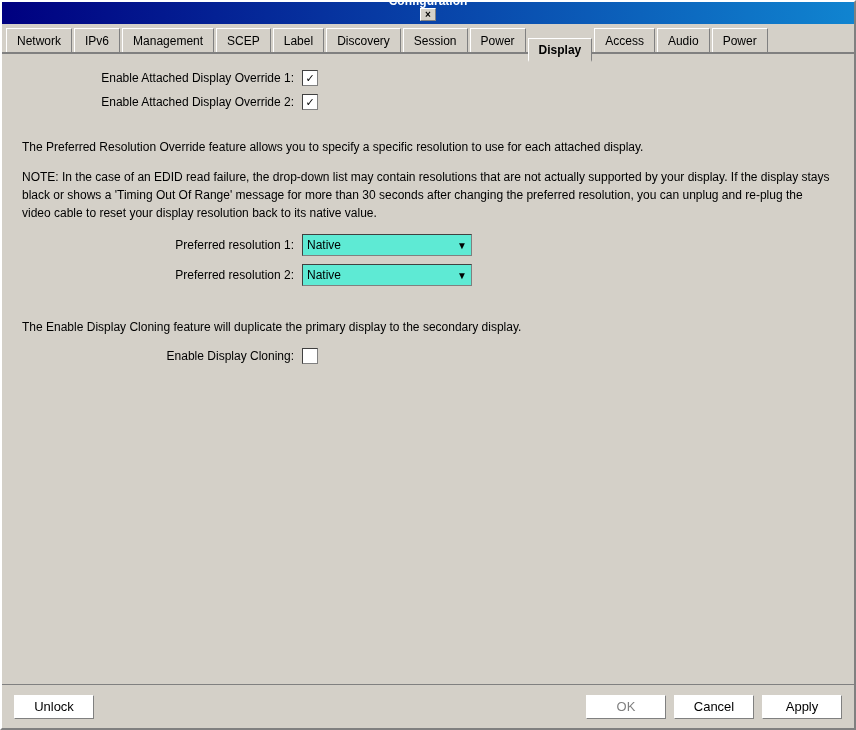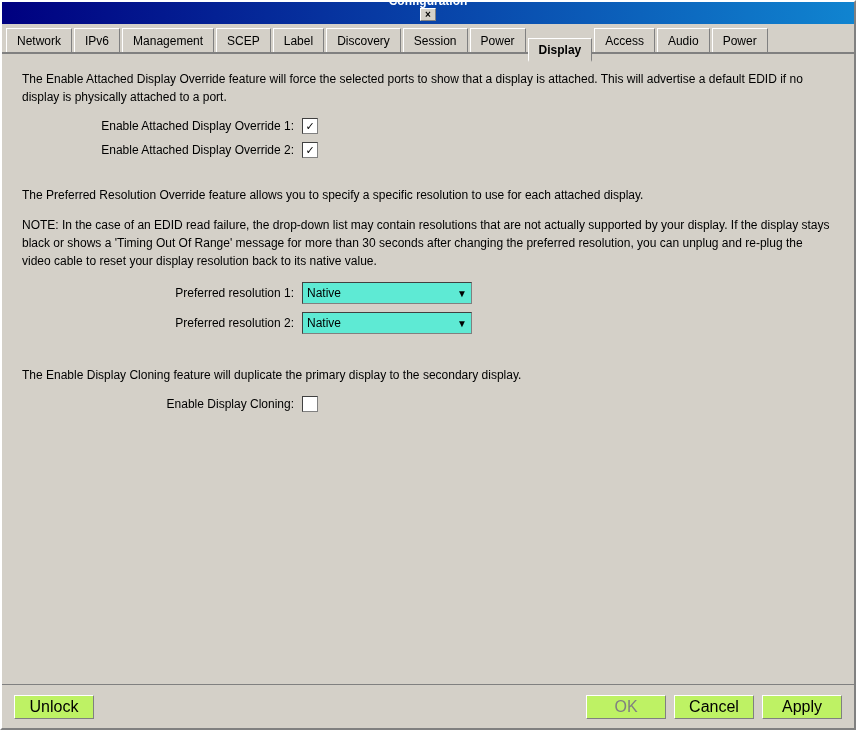--- a/index.html
+++ b/index.html
@@ -188,26 +188,26 @@
     }
 
     .bottom-right {
       display: flex;
       gap: 8px;
     }
 
     .btn {
       min-width: 80px;
       height: 24px;
-      background: #bef264;
+      background: #ffffff;
       border: 1px solid #808080;
       border-top: 1px solid #ffffff;
       border-left: 1px solid #ffffff;
       padding: 0 12px;
-      font-size: 16px;
+      font-size: 13px;
       cursor: pointer;
       display: flex;
       align-items: center;
       justify-content: center;
     }
 
     .btn.disabled {
       color: #808080;
       cursor: default;
     }
@@ -262,21 +262,20 @@
     <div class="tab">
         <span>Audio</span>
       </div>
     <div class="tab">
         <span>Power</span>
       </div>
   </div>
 
   <div class="content-area">
 
-    <div class="description-text">The Enable Attached Display Override feature will force the selected ports to show that a display is attached. This will advertise a default EDID if no display is physically attached to a port.</div>
 
     <div class="form-section">
       <div class="form-row">
         <span class="form-label">Enable Attached Display Override 1:</span>
         <div class="checkbox-container checked"></div>
       </div>
       <div class="form-row">
         <span class="form-label">Enable Attached Display Override 2:</span>
         <div class="checkbox-container checked"></div>
       </div>

